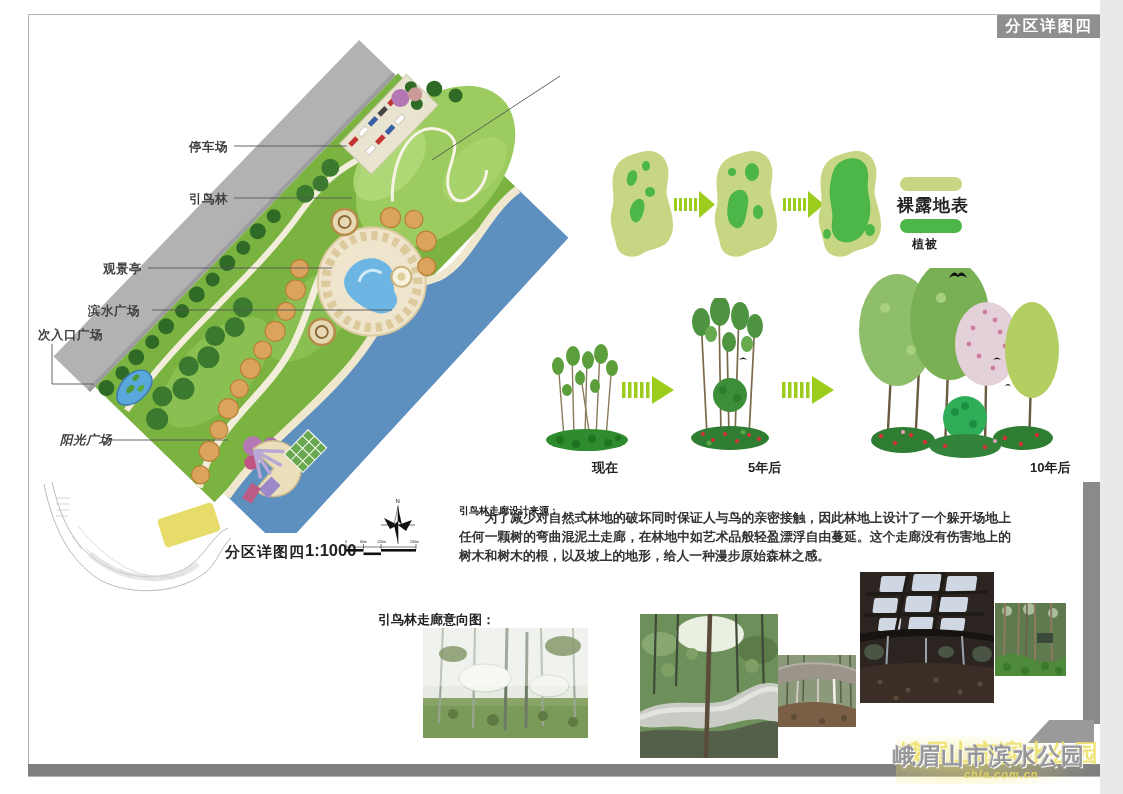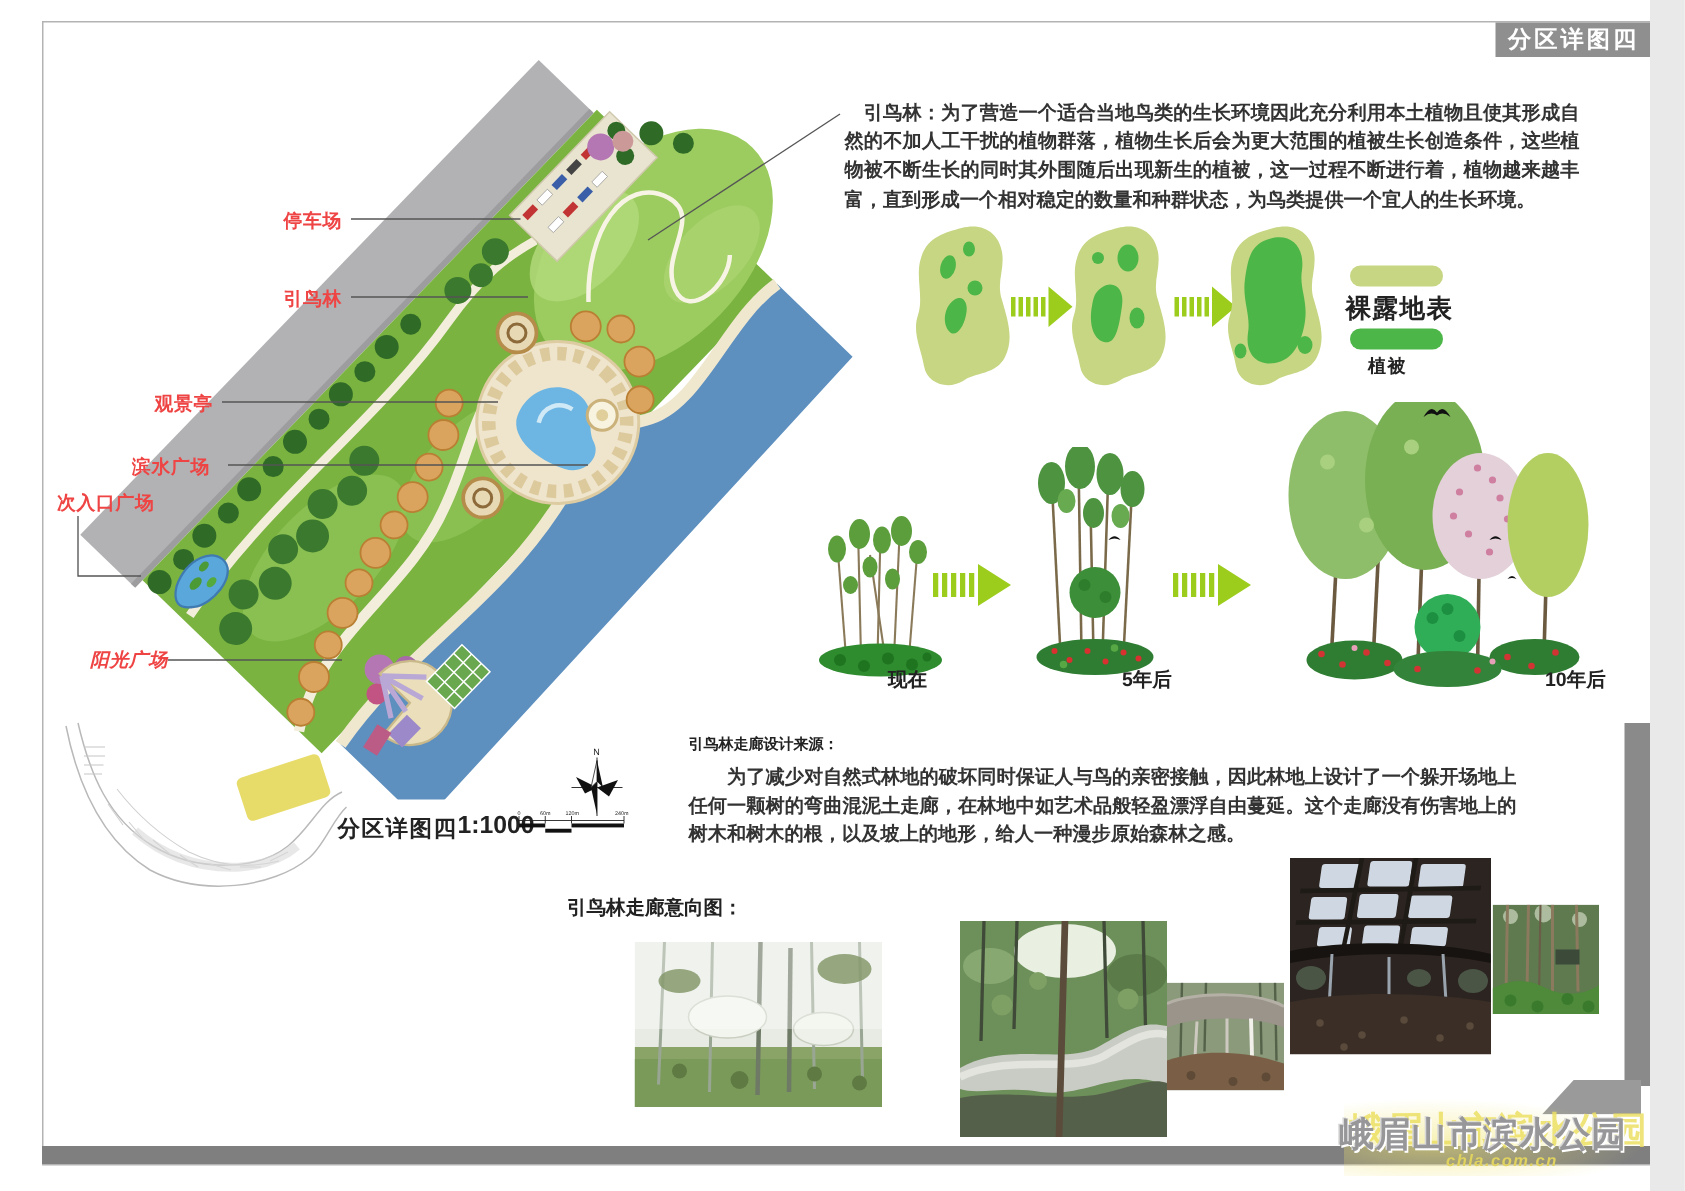--- a/index.html
+++ b/index.html
@@ -1,21 +1,21 @@
 <!DOCTYPE html>
 <html><head>
 <meta charset="utf-8">
 <style>
   html,body{margin:0;padding:0;background:#e9e9e9;}
   #page{position:relative;width:1100px;height:794px;background:#ffffff;overflow:hidden;
         font-family:"Liberation Sans","DejaVu Sans",sans-serif;color:#222;}
   .abs{position:absolute;}
-  .lbl{font-size:12.5px;font-weight:600;color:#ef4444;white-space:nowrap;letter-spacing:.5px;}
+  .lbl{font-size:12.5px;font-weight:600;color:#404040;white-space:nowrap;letter-spacing:.5px;}
   .para{font-size:12.8px;line-height:19.2px;font-weight:600;color:#333;text-align:justify;}
-  .h-small{font-size:13px;font-weight:700;color:#222;white-space:nowrap;}
+  .h-small{font-size:13px;font-weight:700;color:#222;white-space:nowrap;margin-top:15px;}
   svg{display:block;}
   .photo{position:absolute;overflow:hidden;}
 </style>
 </head>
 <body>
 
 <div id="page">
 
   <div class="abs" style="left:28px;top:14px;width:1074px;height:761px;border:1px solid #b3b3b3;"></div>
 
@@ -172,21 +172,20 @@
     </g>
   </svg>
 
   <div class="abs lbl" style="left:189px;top:139px;">停车场</div>
   <div class="abs lbl" style="left:189px;top:191px;">引鸟林</div>
   <div class="abs lbl" style="left:103px;top:261px;">观景亭</div>
   <div class="abs lbl" style="left:88px;top:303px;">滨水广场</div>
   <div class="abs lbl" style="left:38px;top:327px;">次入口广场</div>
   <div class="abs lbl" style="left:60px;top:432px;font-style:italic;">阳光广场</div>
 
-  <div class="abs para" style="left:563px;top:65px;width:490px;text-indent:1em;">引鸟林：为了营造一个适合当地鸟类的生长环境因此充分利用本土植物且使其形成自然的不加人工干扰的植物群落，植物生长后会为更大范围的植被生长创造条件，这些植物被不断生长的同时其外围随后出现新生的植被，这一过程不断进行着，植物越来越丰富，直到形成一个相对稳定的数量和种群状态，为鸟类提供一个宜人的生长环境。</div>
 
   <svg class="abs" style="left:600px;top:146px;" width="290" height="118" viewBox="0 0 290 118">
     <defs>
       <path id="blob" d="M35,4 C50,0 60,8 62,20 C64,32 58,40 62,52 C66,66 70,78 64,90 C58,102 44,100 36,106 C26,112 12,108 10,96 C8,84 2,74 6,62 C10,50 4,36 8,24 C12,10 24,7 35,4 Z"></path>
       <g id="stripe-arrow-s" fill="#9ccc1c">
         <rect x="0" y="7" width="3" height="13"></rect>
           <rect x="5" y="7" width="3" height="13"></rect>
         <rect x="10" y="7" width="3" height="13"></rect>
           <rect x="15" y="7" width="3" height="13"></rect>
         <rect x="20" y="7" width="3" height="13"></rect>

